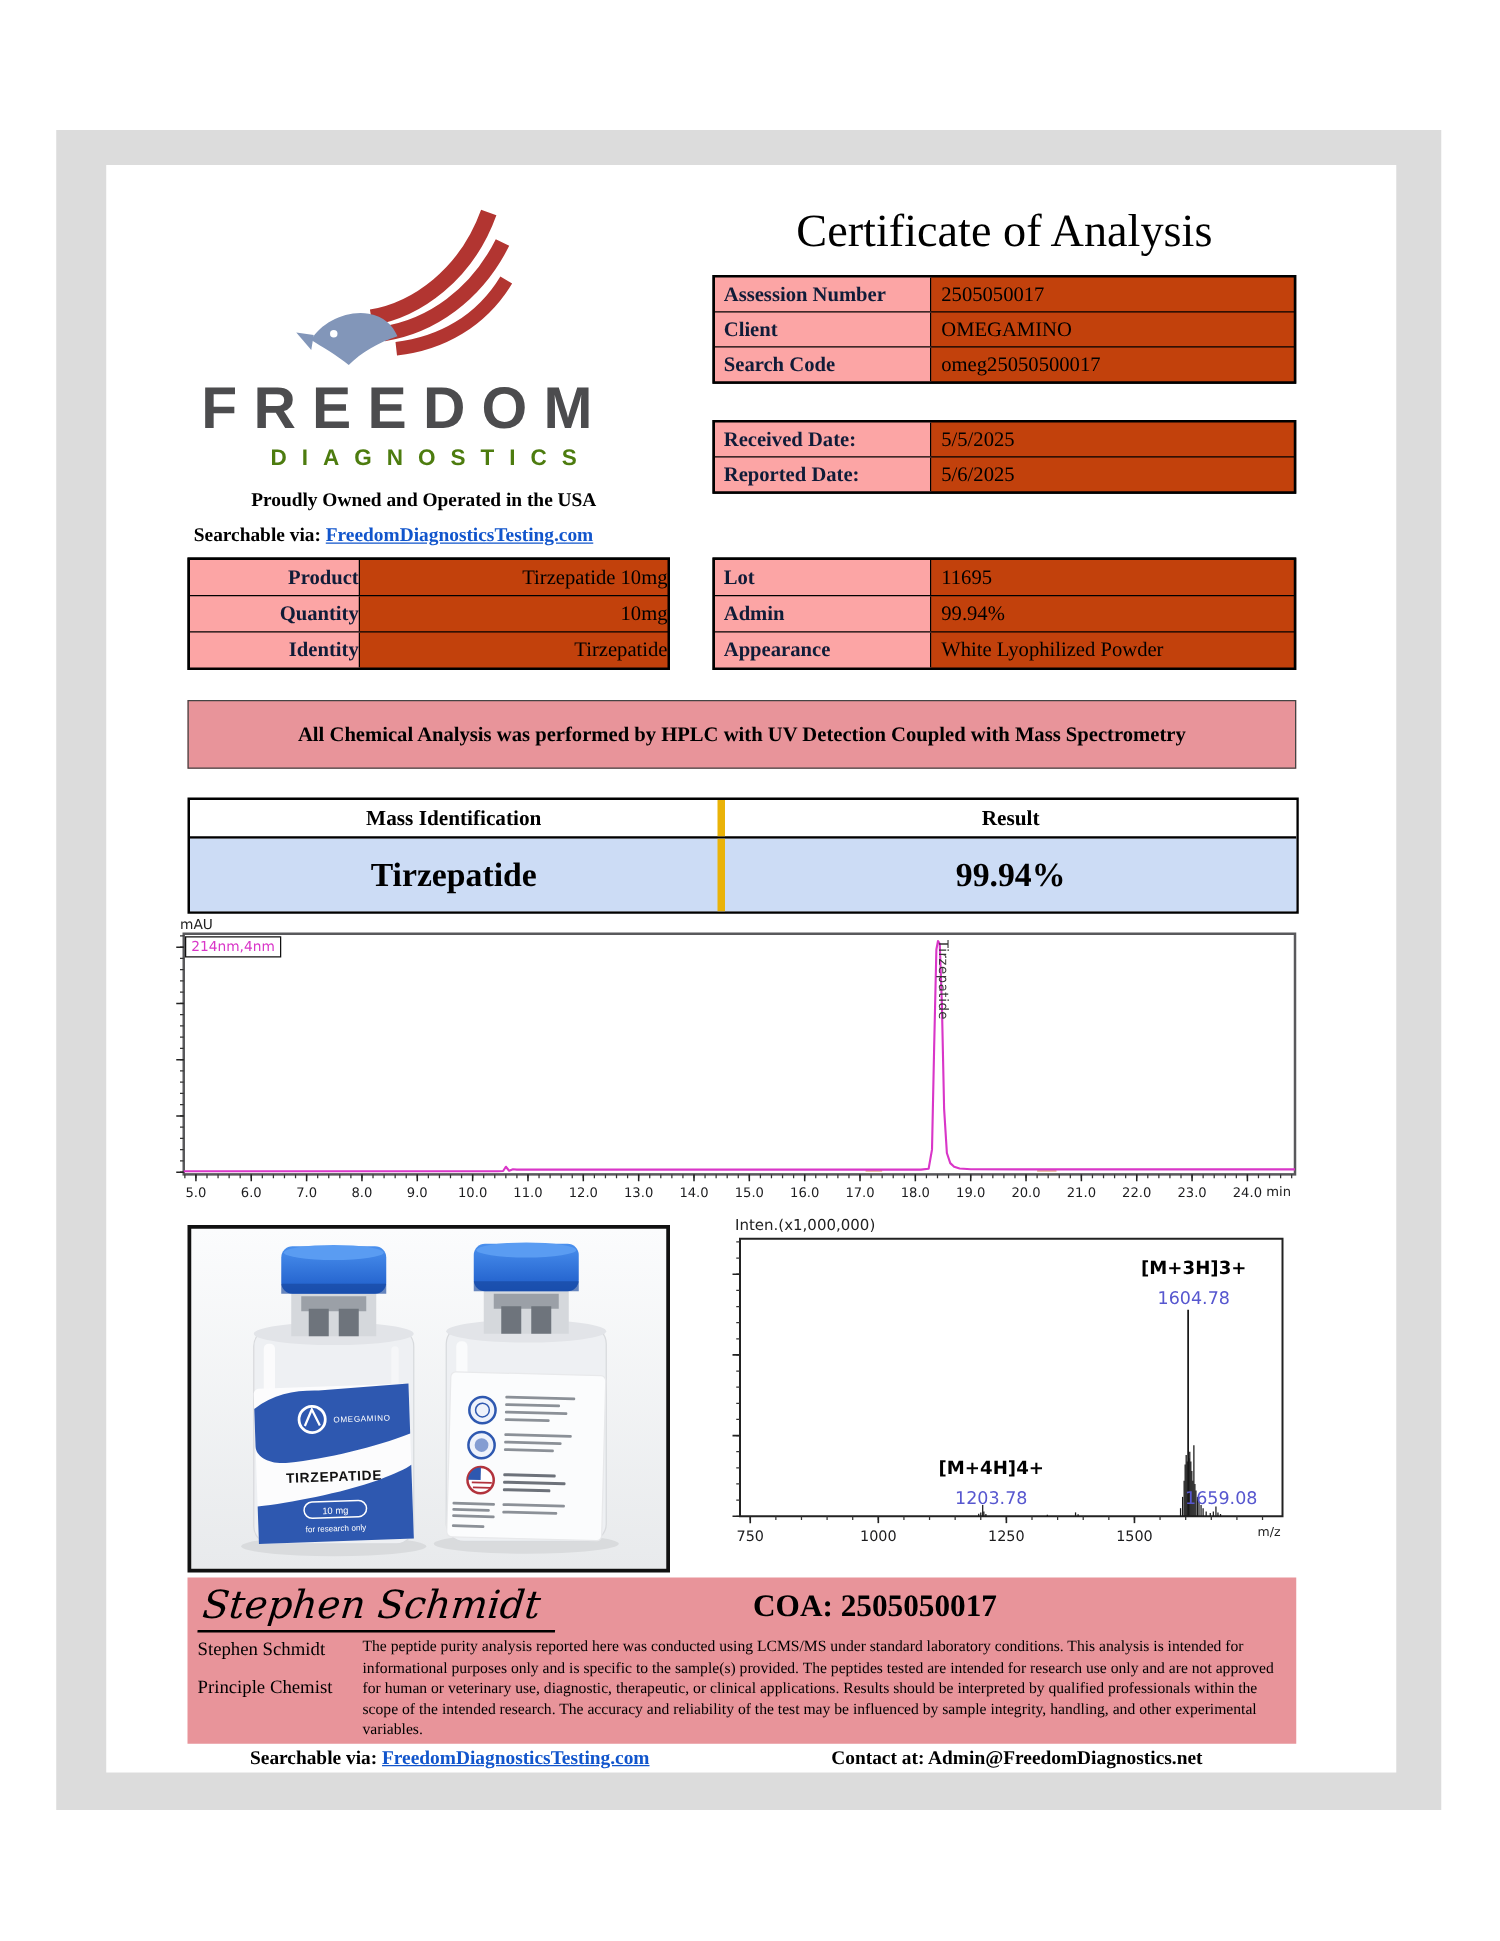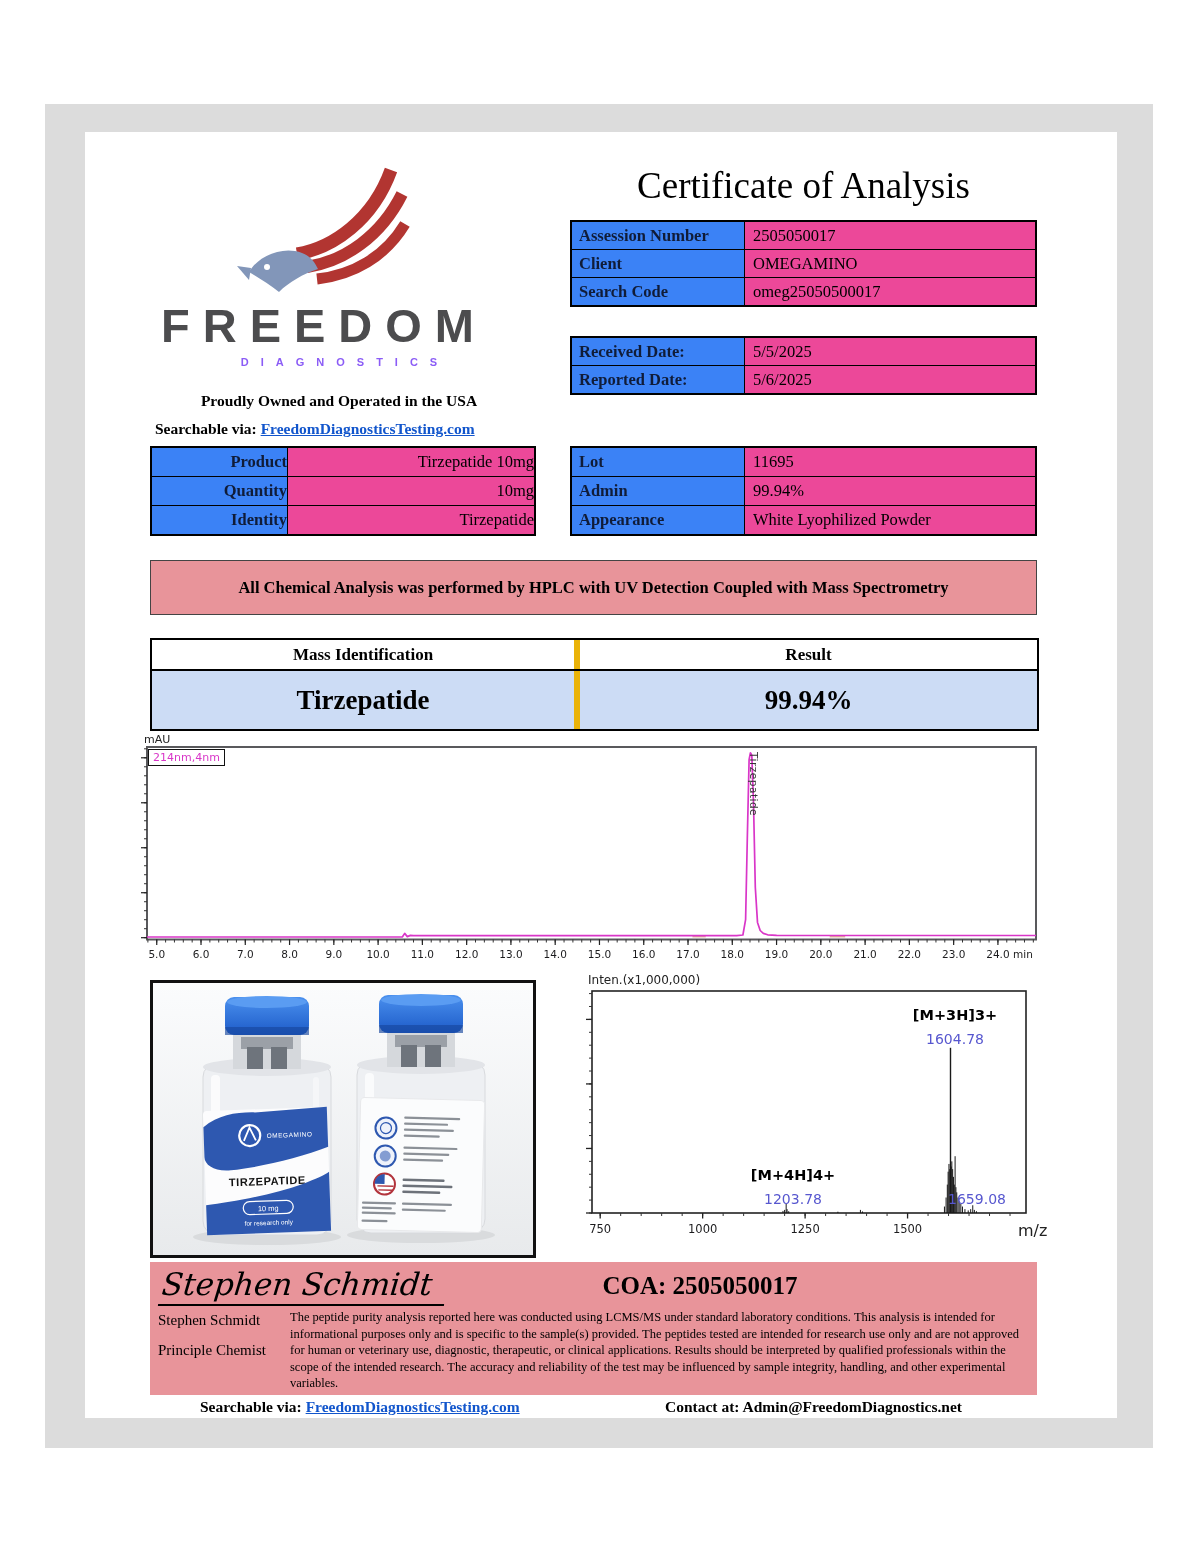--- a/index.html
+++ b/index.html
@@ -6,34 +6,34 @@
   body{width:1200px;height:1553px;background:#ffffff;position:relative;overflow:hidden;
        font-family:"Liberation Serif",serif;color:#000;}
   .abs{position:absolute;}
   .desk{left:45px;top:104px;width:1108px;height:1344px;background:#dcdcdc;}
   .page{left:85px;top:132px;width:1032px;height:1286px;background:#ffffff;}
   
   .logo-word{left:148px;top:298px;width:382px;
      font-family:"Liberation Sans",sans-serif;font-weight:800;font-size:47px;color:#4c4c4e;
      letter-spacing:13px;text-indent:13px;}
   .logo-sub{left:148px;top:356px;width:382px;text-align:center;
-     font-family:"Liberation Sans",sans-serif;font-weight:700;font-size:11px;color:#8b5cf6;
+     font-family:"Liberation Sans",sans-serif;font-weight:700;font-size:18px;color:#4d7c0f;
      letter-spacing:12px;text-indent:12px;}
   .tagline{left:148px;top:392px;width:382px;text-align:center;font-weight:bold;font-size:15.5px;}
   .searchline{left:155px;top:420px;font-weight:bold;font-size:15.5px;}
   a.bluelink{color:#1155cc;text-decoration:underline;font-weight:bold;}
   
   .doc-title{left:570px;top:164px;width:467px;text-align:center;font-weight:normal;font-size:37px;}
   
   .tbl{position:absolute;border:2px solid #000;box-sizing:border-box;background:#000;}
   .tr{display:flex;}
   .tr + .tr{border-top:1.5px solid #000;}
-  .tl{background:#3b82f6;font-weight:bold;color:#101c38;padding:0 0 0 7px;box-sizing:border-box;
+  .tl{background:#fca5a5;font-weight:bold;color:#101c38;padding:0 0 0 7px;box-sizing:border-box;
       border-right:1.5px solid #000;font-size:16.5px;}
-  .tv{background:#ec4899;padding:0 0 0 8px;box-sizing:border-box;font-size:16.5px;flex:1;}
+  .tv{background:#c2410c;padding:0 0 0 8px;box-sizing:border-box;font-size:16.5px;flex:1;}
   .h27 .tl,.h27 .tv{line-height:27px;height:27px;}
   .h28 .tl,.h28 .tv{line-height:28px;height:28px;}
   .w173 .tl{width:173px;}
   .w136 .tl{width:136px;}
   .acc-tbl{left:570px;top:220px;width:467px;}
   .dates-tbl{left:570px;top:336px;width:467px;}
   .prod-tbl{left:150px;top:446px;width:386px;text-align:right;}
   .lot-tbl{left:570px;top:446px;width:467px;}
   
   .banner{left:150px;top:560px;width:887px;height:55px;background:#e8949a;border:1.5px solid #444;
@@ -48,21 +48,21 @@
   .res-head div{font-weight:bold;font-size:17px;line-height:29px;height:29px;}
   .res-row div{font-weight:bold;font-size:27px;line-height:58px;height:58px;}
   
   .chart-label{font-family:"DejaVu Sans",sans-serif;color:#222;}
   .mau-label{left:144px;top:733px;font-size:11px;}
   .legend-box{left:148px;top:749px;border:1.6px solid #111;background:#fff;padding:0 4px;
      color:#d936c8;font-size:11px;line-height:15px;font-family:"DejaVu Sans",sans-serif;}
   .min-label{left:1013px;top:948px;font-size:10.5px;}
   .peak-vert{left:748px;top:752px;font-size:10.5px;writing-mode:vertical-lr;letter-spacing:.5px;color:#333;}
   .inten-label{left:588px;top:973px;font-size:12px;}
-  .mz-label{left:1006px;top:1221px;font-size:16px;margin-left:12px;}
+  .mz-label{left:1006px;top:1221px;font-size:10px;}
   .ms-ann{position:absolute;width:110px;text-align:center;font-family:"DejaVu Sans",sans-serif;}
   .ms-ion{font-weight:bold;font-size:14.5px;color:#000;}
   .ms-val{font-size:14px;color:#5757cf;}
   
   .vial-box{left:150px;top:980px;width:386px;height:278px;border:3px solid #111;box-sizing:border-box;
      background:linear-gradient(#fbfcfd,#e8eaec);}
   
   .sig-block{left:150px;top:1262px;width:887px;height:133px;background:#e8949a;}
   .sig-script{position:absolute;left:10px;top:4px;font-family:"DejaVu Serif",serif;font-style:italic;
      font-size:31px;border-bottom:2px solid #000;padding:0 14px 2px 2px;transform:skewX(-6deg);}

